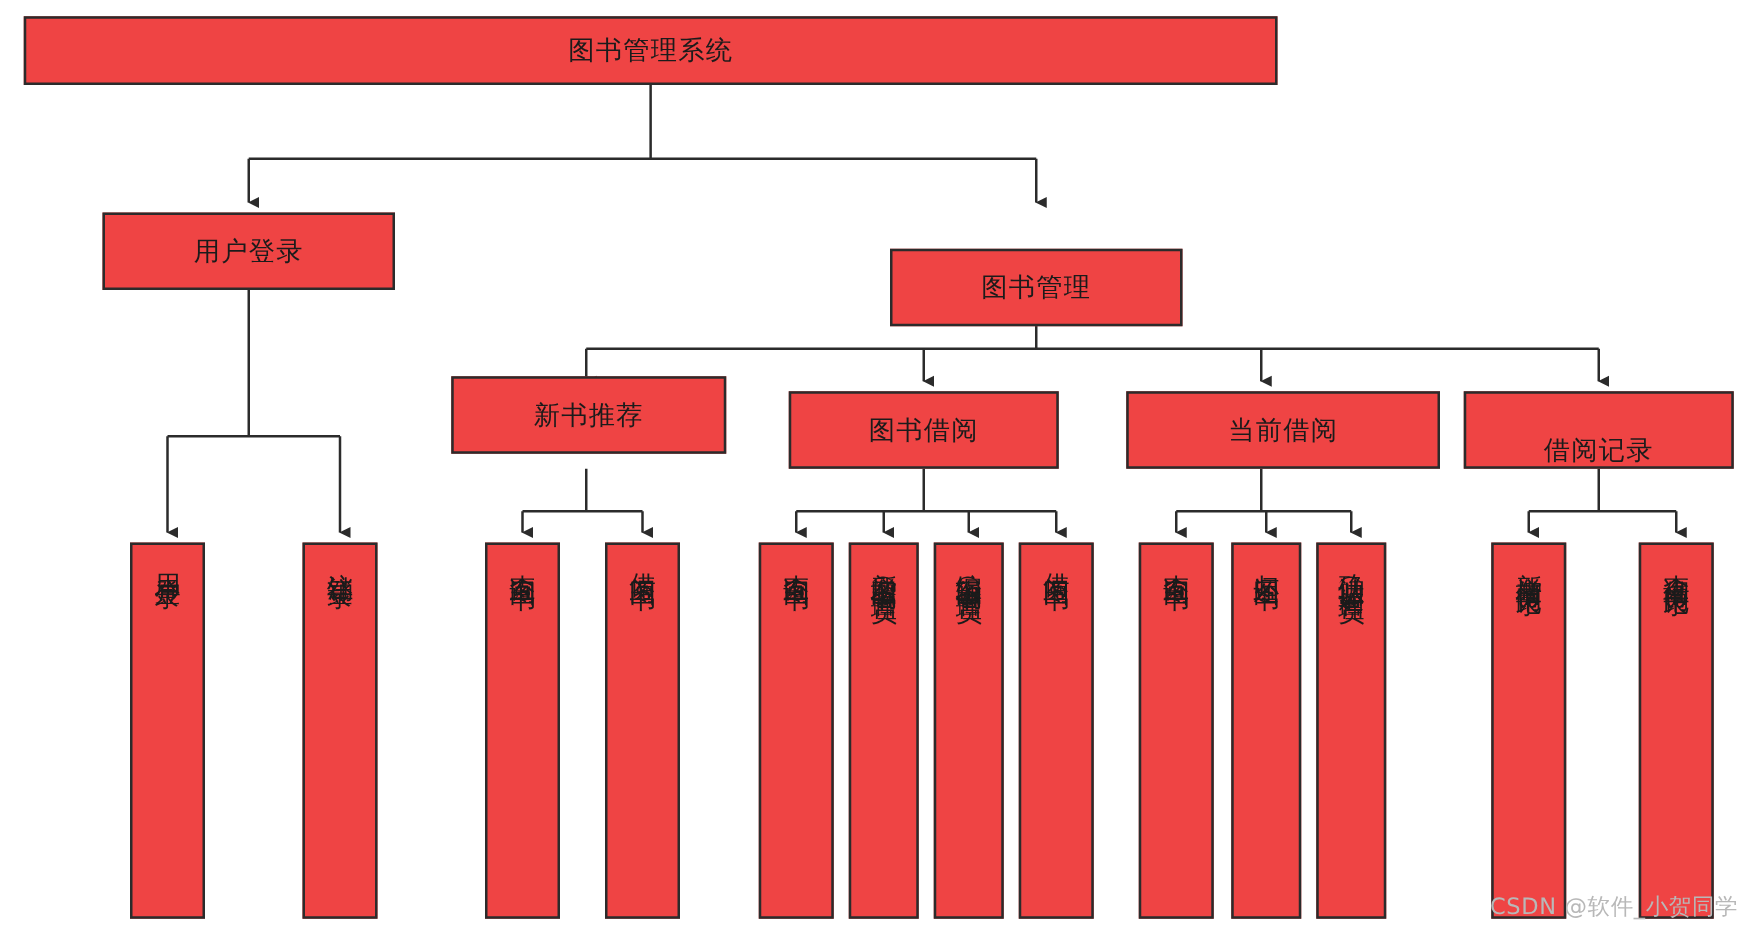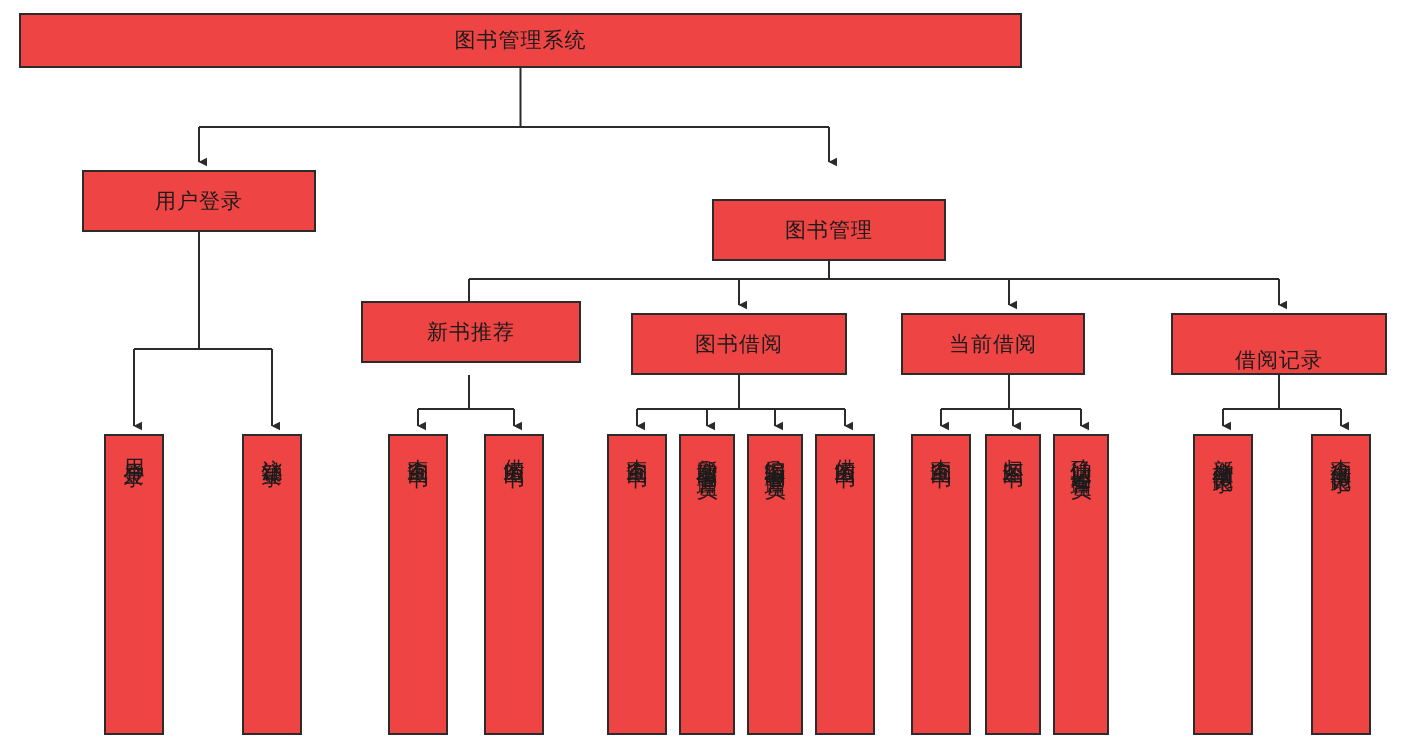--- a/index.html
+++ b/index.html
@@ -120,21 +120,21 @@
       </div>
       <div class="node" style="left: 712px; top: 170px; width: 234px; height: 62px; margin-top: 29px;">
         <span class="label">图书管理</span>
       </div>
       <div class="node" style="left: 361px; top: 301px; width: 220px; height: 62px;">
         <span class="label">新书推荐</span>
       </div>
       <div class="node" style="left: 631px; top: 313px; width: 216px; height: 62px;">
         <span class="label">图书借阅</span>
       </div>
-      <div class="node" style="left: 901px; top: 313px; width: 184px; height: 62px;">
+      <div class="node" style="left: 901px; top: 313px; width: 251px; height: 62px;">
         <span class="label">当前借阅</span>
       </div>
       <div class="node" style="left: 1171px; top: 313px; width: 216px; height: 62px; align-items: flex-end;">
         <span class="label">借阅记录</span>
       </div>
       <div class="node vert" style="left: 104px; top: 434px; width: 60px; height: 301px;">
         <span class="label">用户登录</span>
       </div>
       <div class="node vert" style="left: 242px; top: 434px; width: 60px; height: 301px;">
         <span class="label">注销登录</span>
@@ -167,13 +167,14 @@
         <span class="label">确认归还（管理员）</span>
       </div>
       <div class="node vert" style="left: 1193px; top: 434px; width: 60px; height: 301px;">
         <span class="label">新增借阅记录</span>
       </div>
       <div class="node vert" style="left: 1311px; top: 434px; width: 60px; height: 301px;">
         <span class="label">查询借阅记录</span>
       </div>
     </div>
 
+  <div class="watermark" style="left:1192px; top:713px;">CSDN @软件_小贺同学</div>
 </div>
 
 </body></html>

